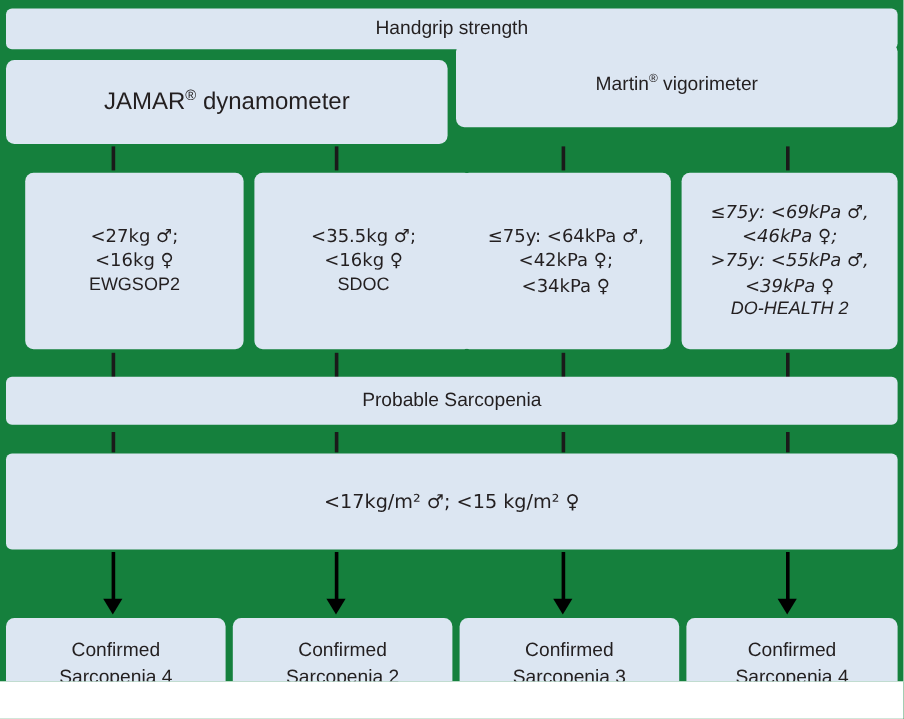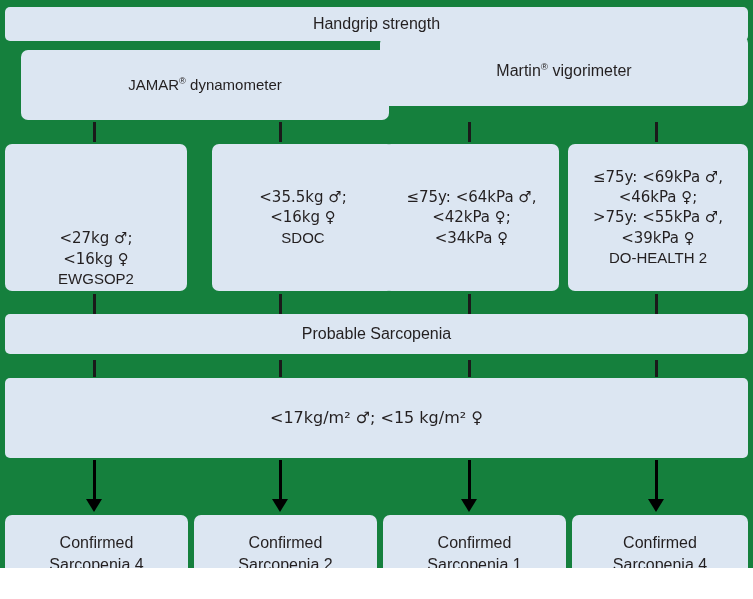--- a/index.html
+++ b/index.html
@@ -66,52 +66,52 @@
 </style>
 </head>
 <body>
 
 <div id="canvas">
 
   <div class="box band" style="left:5px; top:7px; width:743px; height:34px; font-size:16px;">
     <span class="line">Handgrip strength</span>
   </div>
 
-  <div class="box" style="left:21px; top:50px; width:368px; height:70px; font-size:15px;">
+  <div class="box" style="left:5px; top:50px; width:368px; height:70px; font-size:20px;">
     <span class="line"><span>JAMAR</span><sup>®</sup><span> dynamometer</span></span>
   </div>
 
   <div class="box" style="left:380px; top:36px; width:368px; height:70px; font-size:16px;">
     <span class="line"><span>Martin</span><sup>®</sup><span> vigorimeter</span></span>
   </div>
 
   <div class="stub" style="left:93px; top:122px; height:20px;"></div>
   <div class="stub" style="left:279px; top:122px; height:20px;"></div>
   <div class="stub" style="left:468px; top:122px; height:20px;"></div>
   <div class="stub" style="left:655px; top:122px; height:20px;"></div>
 
-  <div class="box" style="left:5px; top:144px; width:182px; height:147px;justify-content:flex-end;">
+  <div class="box" style="left:21px; top:144px; width:182px; height:147px;">
     <span class="line sym">&lt;27kg ♂;</span>
     <span class="line sym">&lt;16kg ♀</span>
     <span class="line">EWGSOP2</span>
   </div>
 
   <div class="box" style="left:196px; top:144px; width:182px; height:147px;margin-left:16px;">
     <span class="line sym">&lt;35.5kg ♂;</span>
     <span class="line sym">&lt;16kg ♀</span>
     <span class="line">SDOC</span>
   </div>
 
   <div class="box" style="left:384px; top:144px; width:175px; height:147px;">
     <span class="line sym">≤75y: &lt;64kPa ♂,</span>
     <span class="line sym">&lt;42kPa ♀;</span>
     <span class="line sym">&lt;34kPa ♀</span>
   </div>
 
-  <div class="box" style="left:568px; top:144px; width:180px; height:147px;">
+  <div class="box" style="left:568px; top:144px; width:180px; height:147px;font-style:italic;">
     <span class="line sym">≤75y: &lt;69kPa ♂,</span>
     <span class="line sym">&lt;46kPa ♀;</span>
     <span class="line sym">&gt;75y: &lt;55kPa ♂,</span>
     <span class="line sym">&lt;39kPa ♀</span>
     <span class="line">DO-HEALTH 2</span>
   </div>
 
   <div class="stub" style="left:93px; top:294px; height:22px;"></div>
   <div class="stub" style="left:279px; top:294px; height:22px;"></div>
   <div class="stub" style="left:468px; top:294px; height:22px;"></div>
@@ -147,21 +147,21 @@
     <span class="line">Sarcopenia 4</span>
   </div>
 
   <div class="box" style="left:194px; top:515px; width:183px; height:77px; font-size:16px;">
     <span class="line">Confirmed</span>
     <span class="line">Sarcopenia 2</span>
   </div>
 
   <div class="box" style="left:383px; top:515px; width:183px; height:77px; font-size:16px;">
     <span class="line">Confirmed</span>
-    <span class="line">Sarcopenia 1</span>
+    <span class="line">Sarcopenia 3</span>
   </div>
 
   <div class="box" style="left:572px; top:515px; width:176px; height:77px; font-size:16px;">
     <span class="line">Confirmed</span>
     <span class="line">Sarcopenia 4</span>
   </div>
 
 </div>
 
 </body></html>

